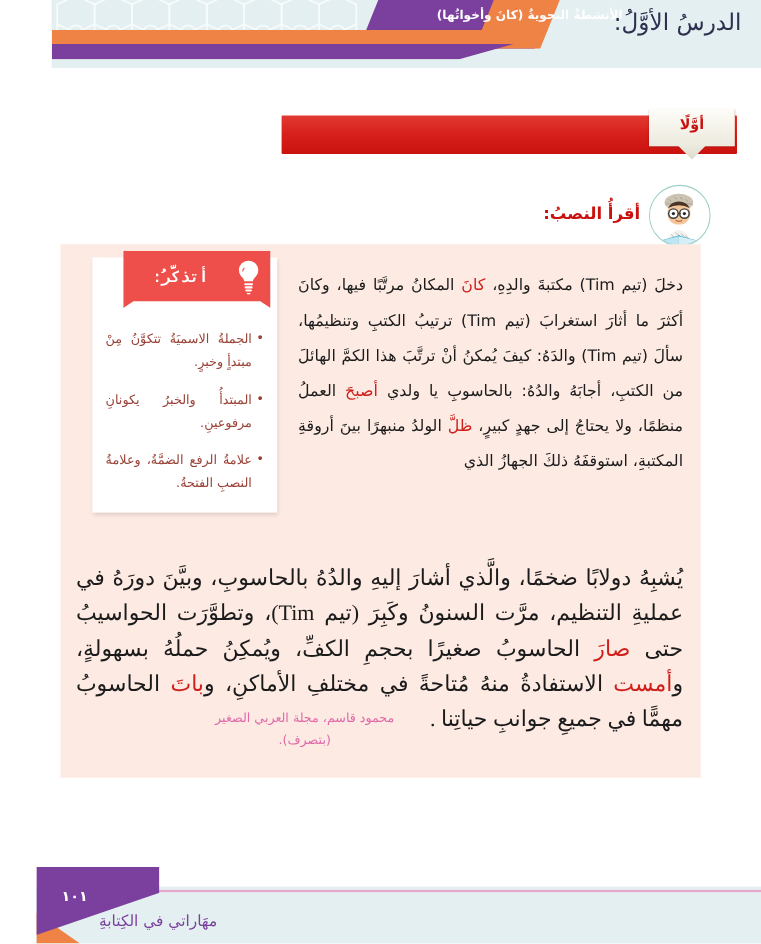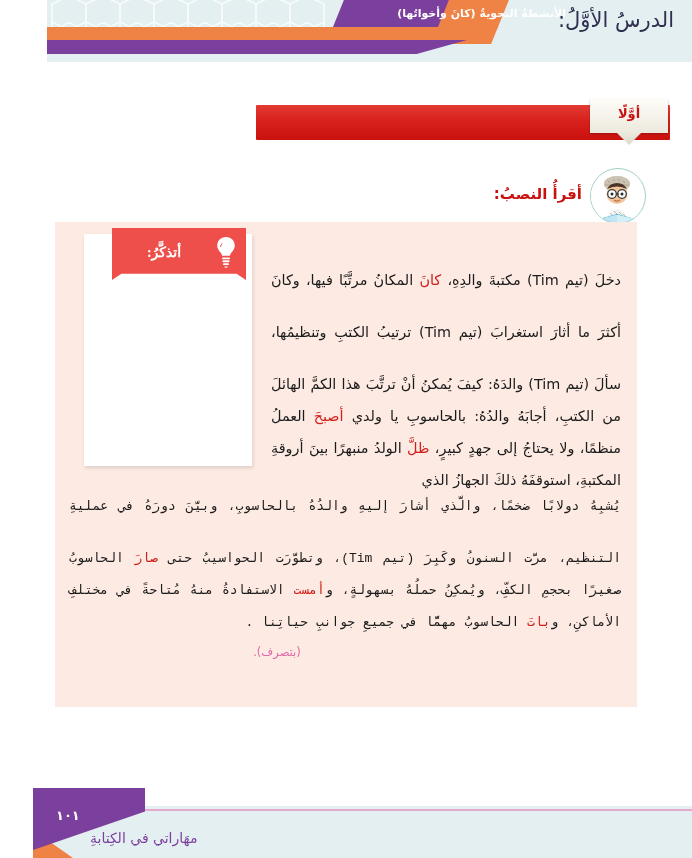--- a/index.html
+++ b/index.html
@@ -170,31 +170,31 @@
     width: 350px;
     font-size: 14.4px;
     line-height: 32px;
     color: #1b1b1b;
     text-align: justify;
     font-family: "DejaVu Sans", sans-serif;
     direction: rtl;
   }
   .passage-bottom {
     position: absolute;
-    right: 16px; top: 269px;
+    right: 16px; top: 288px;
     width: 552px;
-    font-size: 13px;
+    font-size: 20px;
     line-height: 32px;
     color: #1b1b1b;
     text-align: justify;
-    font-family: Liberation Mono, monospace;
+    font-family: Liberation Serif, serif;
     direction: rtl;
   }
   .hl { color: #d0201b; }
-  .ltr-word { direction: ltr; unicode-bidi: isolate; display: inline-block; margin-top: 20px; }
+  .ltr-word { direction: ltr; unicode-bidi: isolate; display: inline-block; }
 
   .attribution {
     position: absolute;
     right: 230px; top: 420px;
     width: 260px;
     font-size: 11.5px;
     line-height: 20px;
     color: #e06aa8;
     text-align: center;
     font-family: "DejaVu Sans", sans-serif;
@@ -218,21 +218,21 @@
     box-shadow: 1px 2px 3px rgba(0,0,0,.18);
   }
   .remember-title {
     position: absolute;
     left: 112px; top: 244px;
     width: 104px;
     text-align: center;
     font-size: 14px;
     font-weight: bold;
     color: #ffffff;
-    font-family: Liberation Serif, serif;
+    font-family: Liberation Mono, monospace;
   }
   .bulb-icon {
     position: absolute;
     left: 214px; top: 236px;
     width: 24px; height: 32px;
   }
   .remember-list {
     position: absolute;
     left: 84px; top: 298px;
     width: 168px;
@@ -388,35 +388,41 @@
         <path d="M12 49.5 L28 45.5 L28 55 L12 55 Z" fill="#bfe6f2"></path>
         <path d="M44 49.5 L28 45.5 L28 55 L44 55 Z" fill="#d6eff7"></path>
       </svg>
     </div>
   </div>
 
   <div class="text-panel">
     <div class="passage-top" id="passage-top"><span>دخلَ (تيم </span><span class="ltr-word">Tim</span><span>) مكتبةَ والدِهِ، </span><span class="hl">كانَ</span><span> المكانُ مرتَّبًا فيها، وكانَ أكثرَ ما أثارَ استغرابَ (تيم </span><span class="ltr-word">Tim</span><span>) ترتيبُ الكتبِ وتنظيمُها، سألَ (تيم </span><span class="ltr-word">Tim</span><span>) والدَهُ: كيفَ يُمكنُ أنْ ترتَّبَ هذا الكمَّ الهائلَ من الكتبِ، أجابَهُ والدُهُ: بالحاسوبِ يا ولدي </span><span class="hl">أصبحَ</span><span> العملُ منظمًا، ولا يحتاجُ إلى جهدٍ كبيرٍ، </span><span class="hl">ظلَّ</span><span> الولدُ منبهرًا بينَ أروقةِ المكتبةِ، استوقفَهُ ذلكَ الجهازُ الذي</span></div>
     <div class="passage-bottom" id="passage-bottom"><span>يُشبِهُ دولابًا ضخمًا، والَّذي أشارَ إليهِ والدُهُ بالحاسوبِ، وبيَّنَ دورَهُ في عمليةِ التنظيم، مرَّت السنونُ وكَبِرَ (تيم </span><span class="ltr-word">Tim</span><span>)، وتطوَّرَت الحواسيبُ حتى </span><span class="hl">صارَ</span><span> الحاسوبُ صغيرًا بحجمِ الكفِّ، ويُمكِنُ حملُهُ بسهولةٍ، و</span><span class="hl">أمست</span><span> الاستفادةُ منهُ مُتاحةً في مختلفِ الأماكنِ، و</span><span class="hl">باتَ</span><span> الحاسوبُ مهمًّا في جميعِ جوانبِ حياتِنا .</span></div>
     <div class="attribution">
+      <div>محمود قاسم، مجلة العربي الصغير</div>
       <div>(بتصرف).</div>
     </div>
   </div>
 
   <div class="remember-box"></div>
   <div class="remember-head"></div>
   <div class="remember-title">أتذكَّرُ:</div>
   <svg class="bulb-icon" viewBox="0 0 24 32">
     <path d="M12 1 C6.8 1 3.2 5 3.2 9.6 c0 3.4 1.9 5.2 3.3 7 0.9 1.1 1.4 1.9 1.5 3.1 h8 c0.1 -1.2 0.6 -2 1.5 -3.1 1.4 -1.8 3.3 -3.6 3.3 -7 C20.8 5 17.2 1 12 1 Z" fill="#ffffff"></path>
     <rect x="8" y="21.4" width="8" height="1.9" rx=".9" fill="#ffffff"></rect>
     <rect x="8.4" y="24.3" width="7.2" height="1.9" rx=".9" fill="#ffffff"></rect>
     <rect x="9" y="27.2" width="6" height="1.9" rx=".9" fill="#ffffff"></rect>
     <path d="M10.2 30.4 h3.6 q-.3 1.4 -1.8 1.4 q-1.5 0 -1.8 -1.4 z" fill="#ffffff"></path>
     <path d="M8.2 7.5 q-1.6 1.6 -1.6 3.4" stroke="#ee4f4a" stroke-width="1" fill="none"></path>
   </svg>
+  <div class="remember-list" id="remember-list">
+      <div class="remember-item">الجملةُ الاسميَةُ تتكوَّنُ مِنْ مبتدأٍ وخبرٍ.</div>
+      <div class="remember-item">المبتدأُ والخبرُ يكونانِ مرفوعينِ.</div>
+      <div class="remember-item">علامةُ الرفع الضمَّةُ، وعلامةُ النصبِ الفتحةُ.</div>
+    </div>
 
   <div class="footer">
     <div class="footer-bg"></div>
     <div class="footer-rule"></div>
     <div class="footer-orange"></div>
     <div class="footer-purple"></div>
     <div class="footer-page-no">١٠١</div>
     <div class="footer-title">مهَاراتي في الكِتابةِ</div>
   </div>
 

